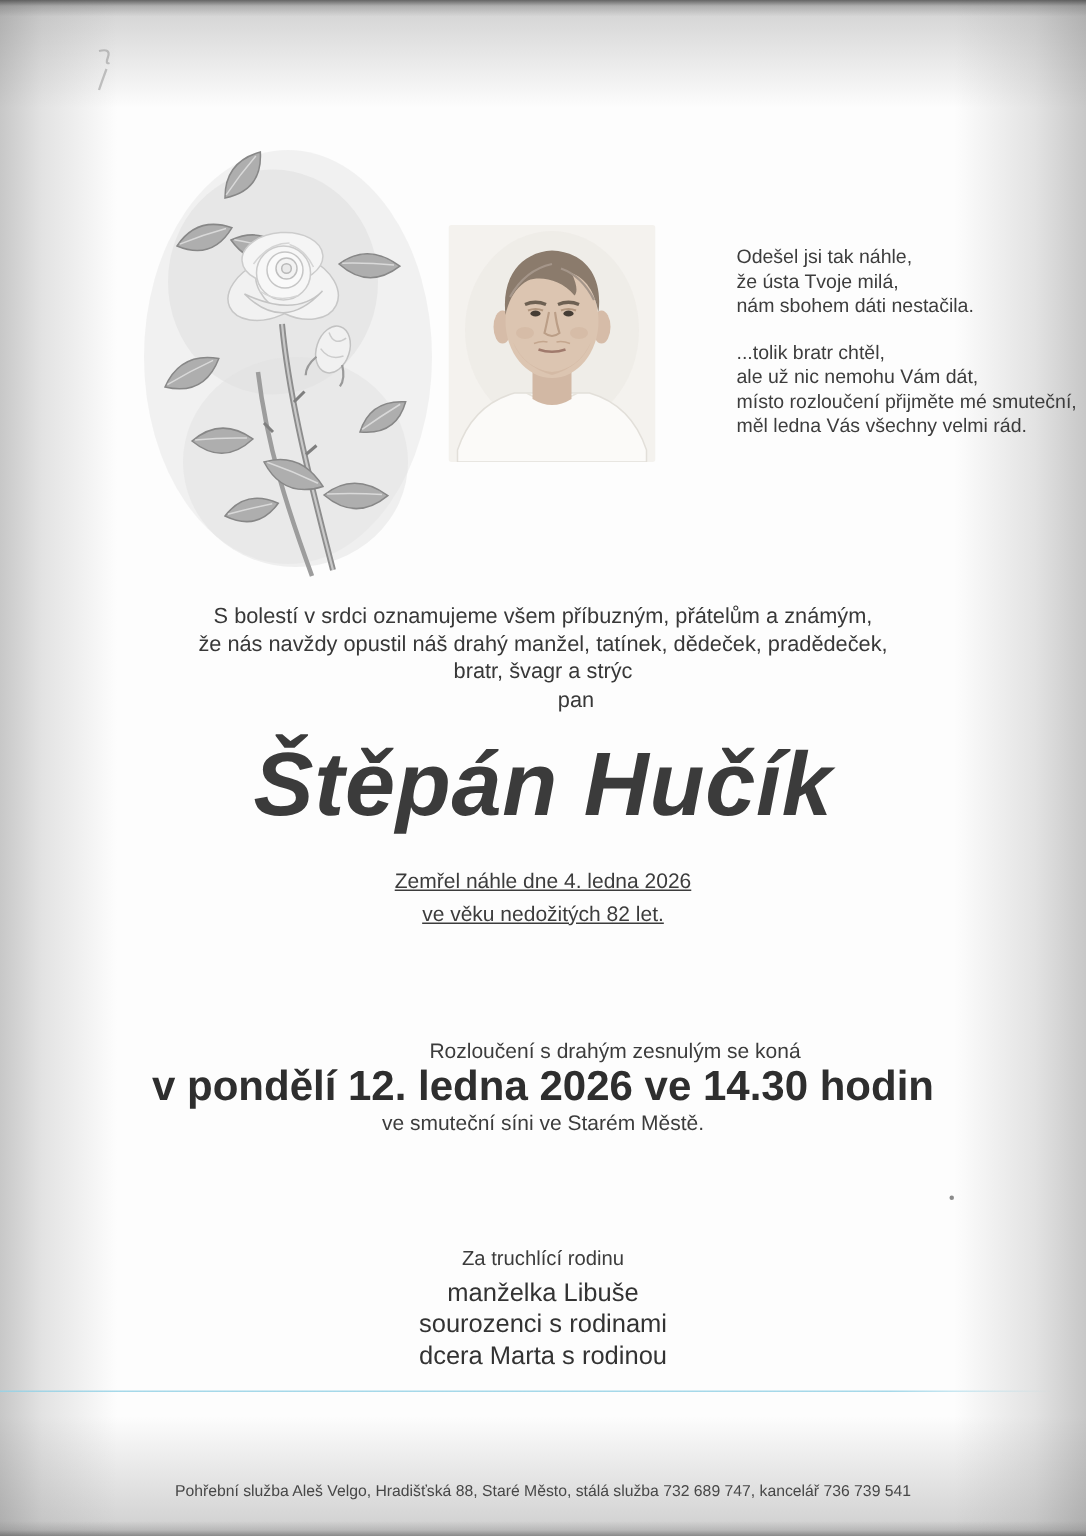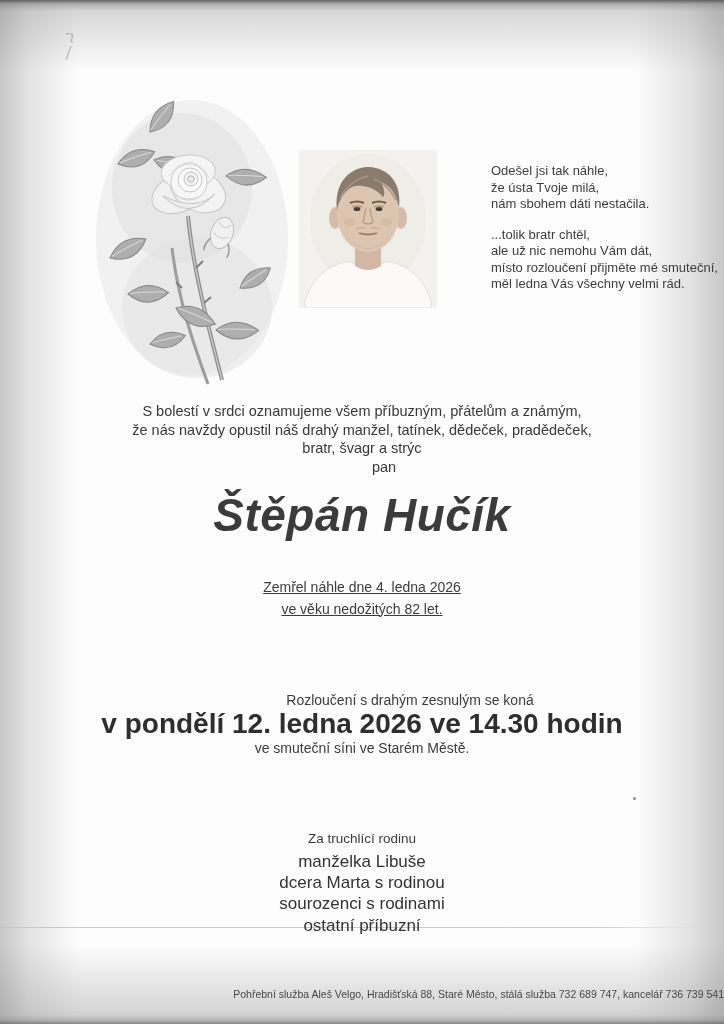--- a/index.html
+++ b/index.html
@@ -14,28 +14,28 @@
       linear-gradient(to bottom, rgba(135,135,135,.38) 0px, rgba(255,255,255,0) 72px),
       linear-gradient(to top, rgba(135,135,135,.40) 0px, rgba(255,255,255,0) 80px),
       #fdfdfd;
   }
   .abs{position:absolute;}
   .center{left:0;width:100%;text-align:center;}
   .poem{left:461px;top:163px;width:235px;font-size:13px;line-height:16.5px;text-align:left;color:#3d3d3d;margin-left:30px;}
   .poem .stanza + .stanza{margin-top:14px;}
   .announce{top:402px;font-size:14.5px;line-height:18.5px;color:#383838;}
   .pan-line{margin-top:0;padding-left:44px;}
-  .name{top:488px;font-size:46px;font-weight:bold;font-style:italic;color:#3b3b3b;letter-spacing:.5px;}
+  .name{top:488px;font-size:60px;font-weight:bold;font-style:italic;color:#3b3b3b;letter-spacing:.5px;}
   .death{top:577px;font-size:14px;line-height:21.5px;color:#3c3c3c;text-decoration:underline;}
   .farewell-1{top:692px;font-size:14px;color:#3c3c3c;margin-left:48px;}
   .farewell-2{top:708px;font-size:28px;font-weight:bold;color:#2e2e2e;}
   .farewell-3{top:740px;font-size:14px;color:#3c3c3c;}
   .mourners-intro{top:831px;font-size:13.5px;color:#3c3c3c;}
   .mourners{top:851px;font-size:17px;font-weight:normal;line-height:21.2px;color:#333333;}
-  .footer{top:988px;font-size:10.5px;color:#474747;text-align:right;}
+  .footer{top:988px;font-size:10.5px;color:#474747;}
   .scanline-blue{left:0;top:927px;width:100%;height:1px;
     background:linear-gradient(to right, rgba(150,210,230,.85) 0 82%, rgba(150,210,230,0) 97%);}
   .speck{width:3px;height:3px;border-radius:50%;background:#4e4e4e;opacity:.65;left:633px;top:797px;}
   .artifact-squiggle{left:60px;top:30px;opacity:.5;}
   .rose{left:92px;top:98px;}
   .portrait{left:299px;top:150px;}
 </style>
 </head>
 <body>
 
@@ -185,20 +185,19 @@
     <div>ve věku nedožitých 82 let.</div>
   </div>
 
   <div class="abs center farewell-1">Rozloučení s drahým zesnulým se koná</div>
   <div class="abs center farewell-2">v pondělí 12. ledna 2026 ve 14.30 hodin</div>
   <div class="abs center farewell-3">ve smuteční síni ve Starém Městě.</div>
 
   <div class="abs center mourners-intro">Za truchlící rodinu</div>
   <div class="abs center mourners">
     <div>manželka Libuše</div>
+    <div>sourozenci s rodinami</div>
     <div>dcera Marta s rodinou</div>
-    <div>sourozenci s rodinami</div>
-    <div>ostatní příbuzní</div>
   </div>
 
   <div class="abs center footer">Pohřební služba Aleš Velgo, Hradišťská 88, Staré Město, stálá služba 732 689 747, kancelář 736 739 541</div>
 
 </div>
 
 </body></html>

